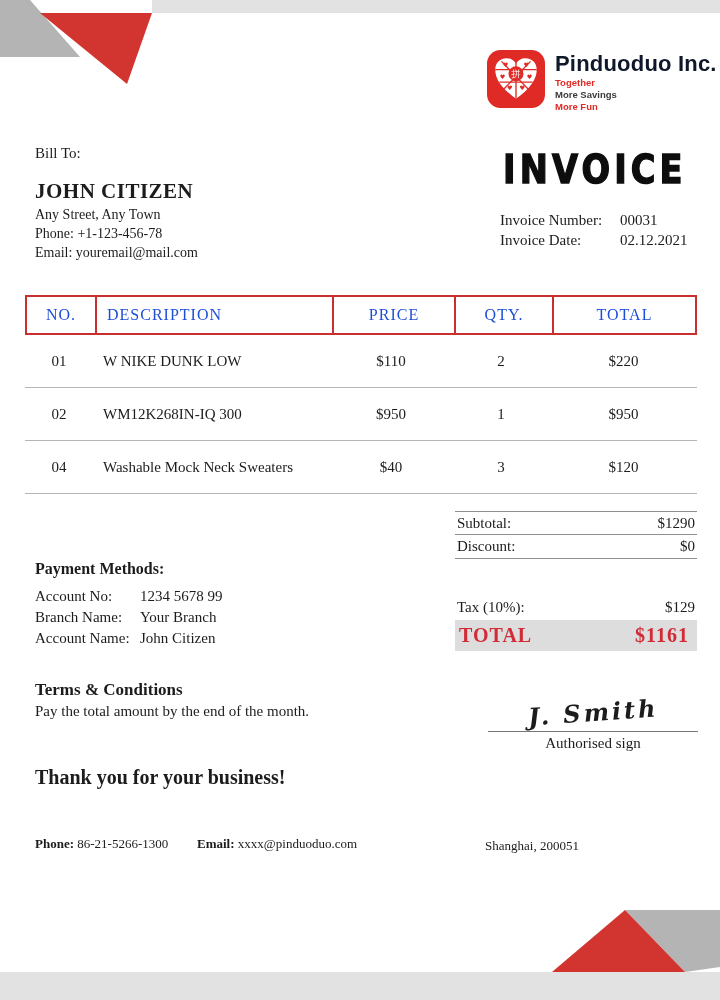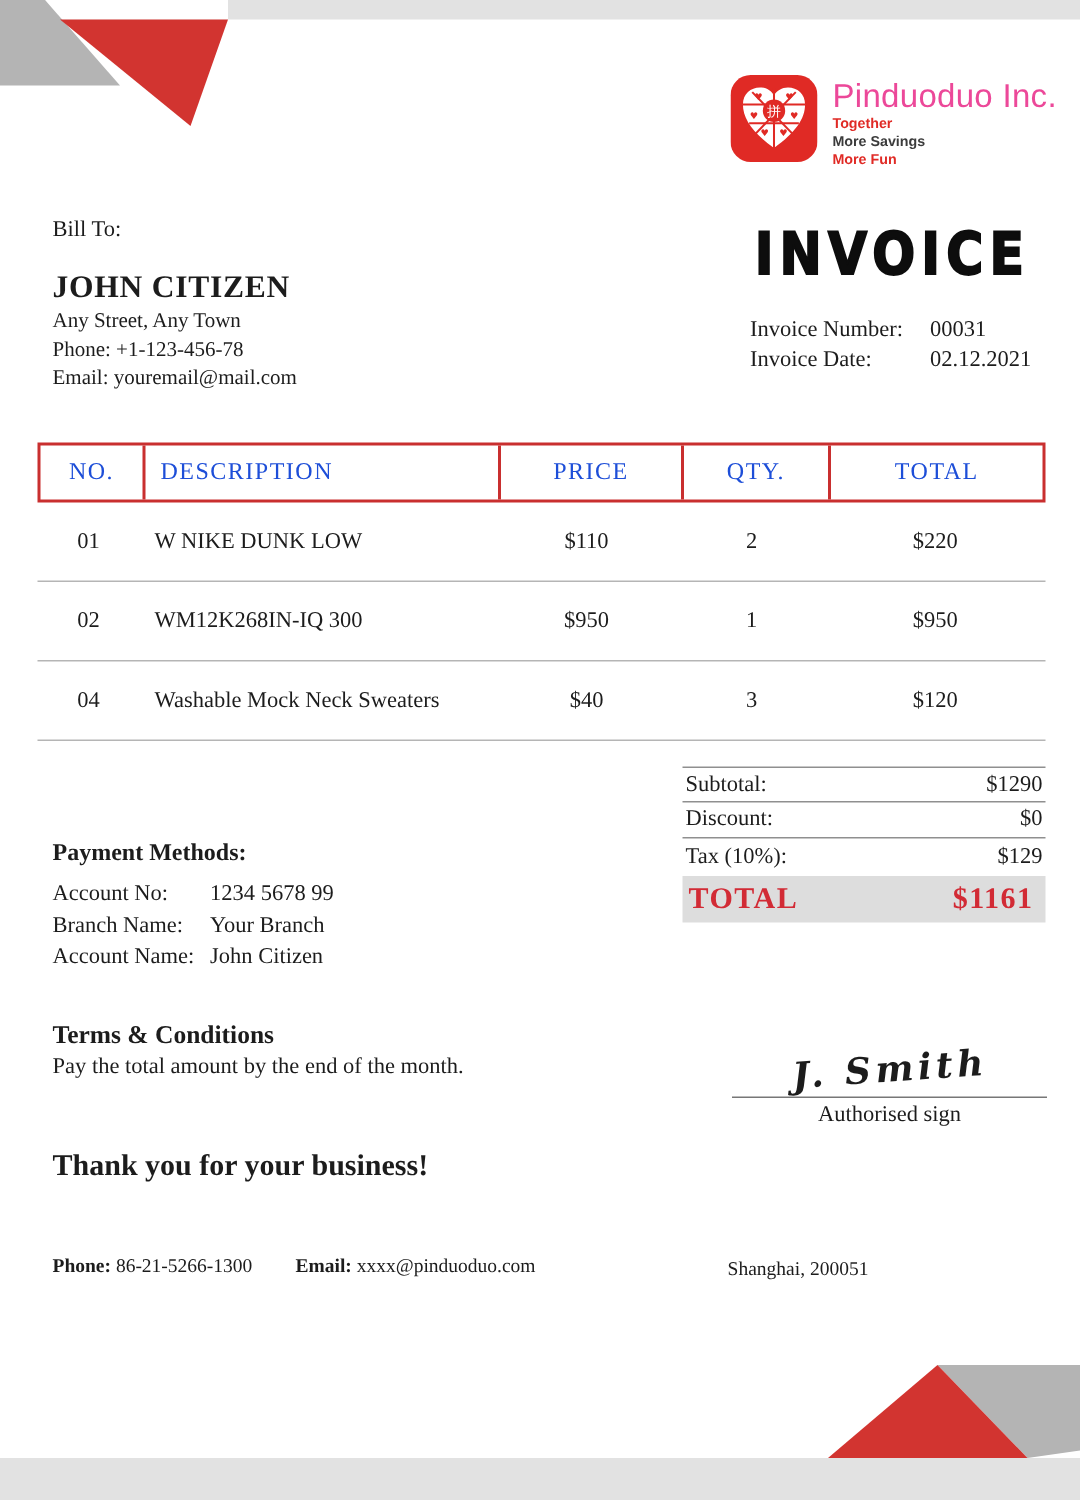--- a/index.html
+++ b/index.html
@@ -14,21 +14,21 @@
   .band-bottom { top:972px; height:28px; }
   .corner { position:absolute; }
   .corner-tl { left:0; top:0; }
   .corner-br { left:540px; top:888px; }
 
   
   .logo { position:absolute; left:487px; top:50px; display:flex; gap:10px;
           font-family:"Liberation Sans", sans-serif; }
   .logo-icon { width:58px; height:58px; flex:0 0 auto; }
   .logo-text { padding-top:2px; }
-  .logo-company { color:#ec4899; font-size:22px; font-weight:normal; letter-spacing:0.2px; line-height:24px; }
+  .logo-company { color:#0f172a; font-size:22px; font-weight:bold; letter-spacing:0.2px; line-height:24px; }
   .tagline { font-size:9.5px; font-weight:bold; line-height:11px; margin-top:1px; }
   .tag-red { color:#e02a25; }
   .tag-dark { color:#3b3b3b; }
 
   
   .bill-to { position:absolute; left:35px; top:145px; }
   .bill-to-label { font-size:15px; }
   .bill-to-name { font-size:21px; font-weight:bold; margin-top:17px; letter-spacing:0.5px; }
   .bill-line { font-size:14px; line-height:17px; margin-top:2px; }
 
@@ -60,21 +60,21 @@
   .c-total { width:145px; flex:1; }
   .items-row { display:flex; height:53px; border-bottom:1px solid #b5b5b5; font-size:15px; }
   .bcell { display:flex; align-items:center; justify-content:center; }
   .bcell.c-desc { justify-content:flex-start; }
 
   
   .totals { position:absolute; left:455px; top:511px; width:242px; font-size:15px; }
   .totals-row { display:flex; justify-content:space-between; align-items:center;
                 height:24px; border-bottom:1px solid #8f8f8f; padding:0 2px; }
   .totals-row.first { border-top:1px solid #8f8f8f; }
-  .totals-row.last { border-bottom:none; }
+  .totals-row.last { border-bottom:none;margin-top:36px; }
   .grand-total { display:flex; justify-content:space-between; align-items:center;
                  height:31px; background:#dddddd; margin-top:1px; padding:0 8px 0 4px;
                  color:#d22b35; font-size:20px; font-weight:bold; letter-spacing:1px; }
 
   
   .payment { position:absolute; left:35px; top:560px; font-size:15px; }
   .payment-title { font-weight:bold; font-size:16px; margin-bottom:8px; }
   .pay-row { display:flex; line-height:21px; }
   .pay-label { width:105px; }
 

